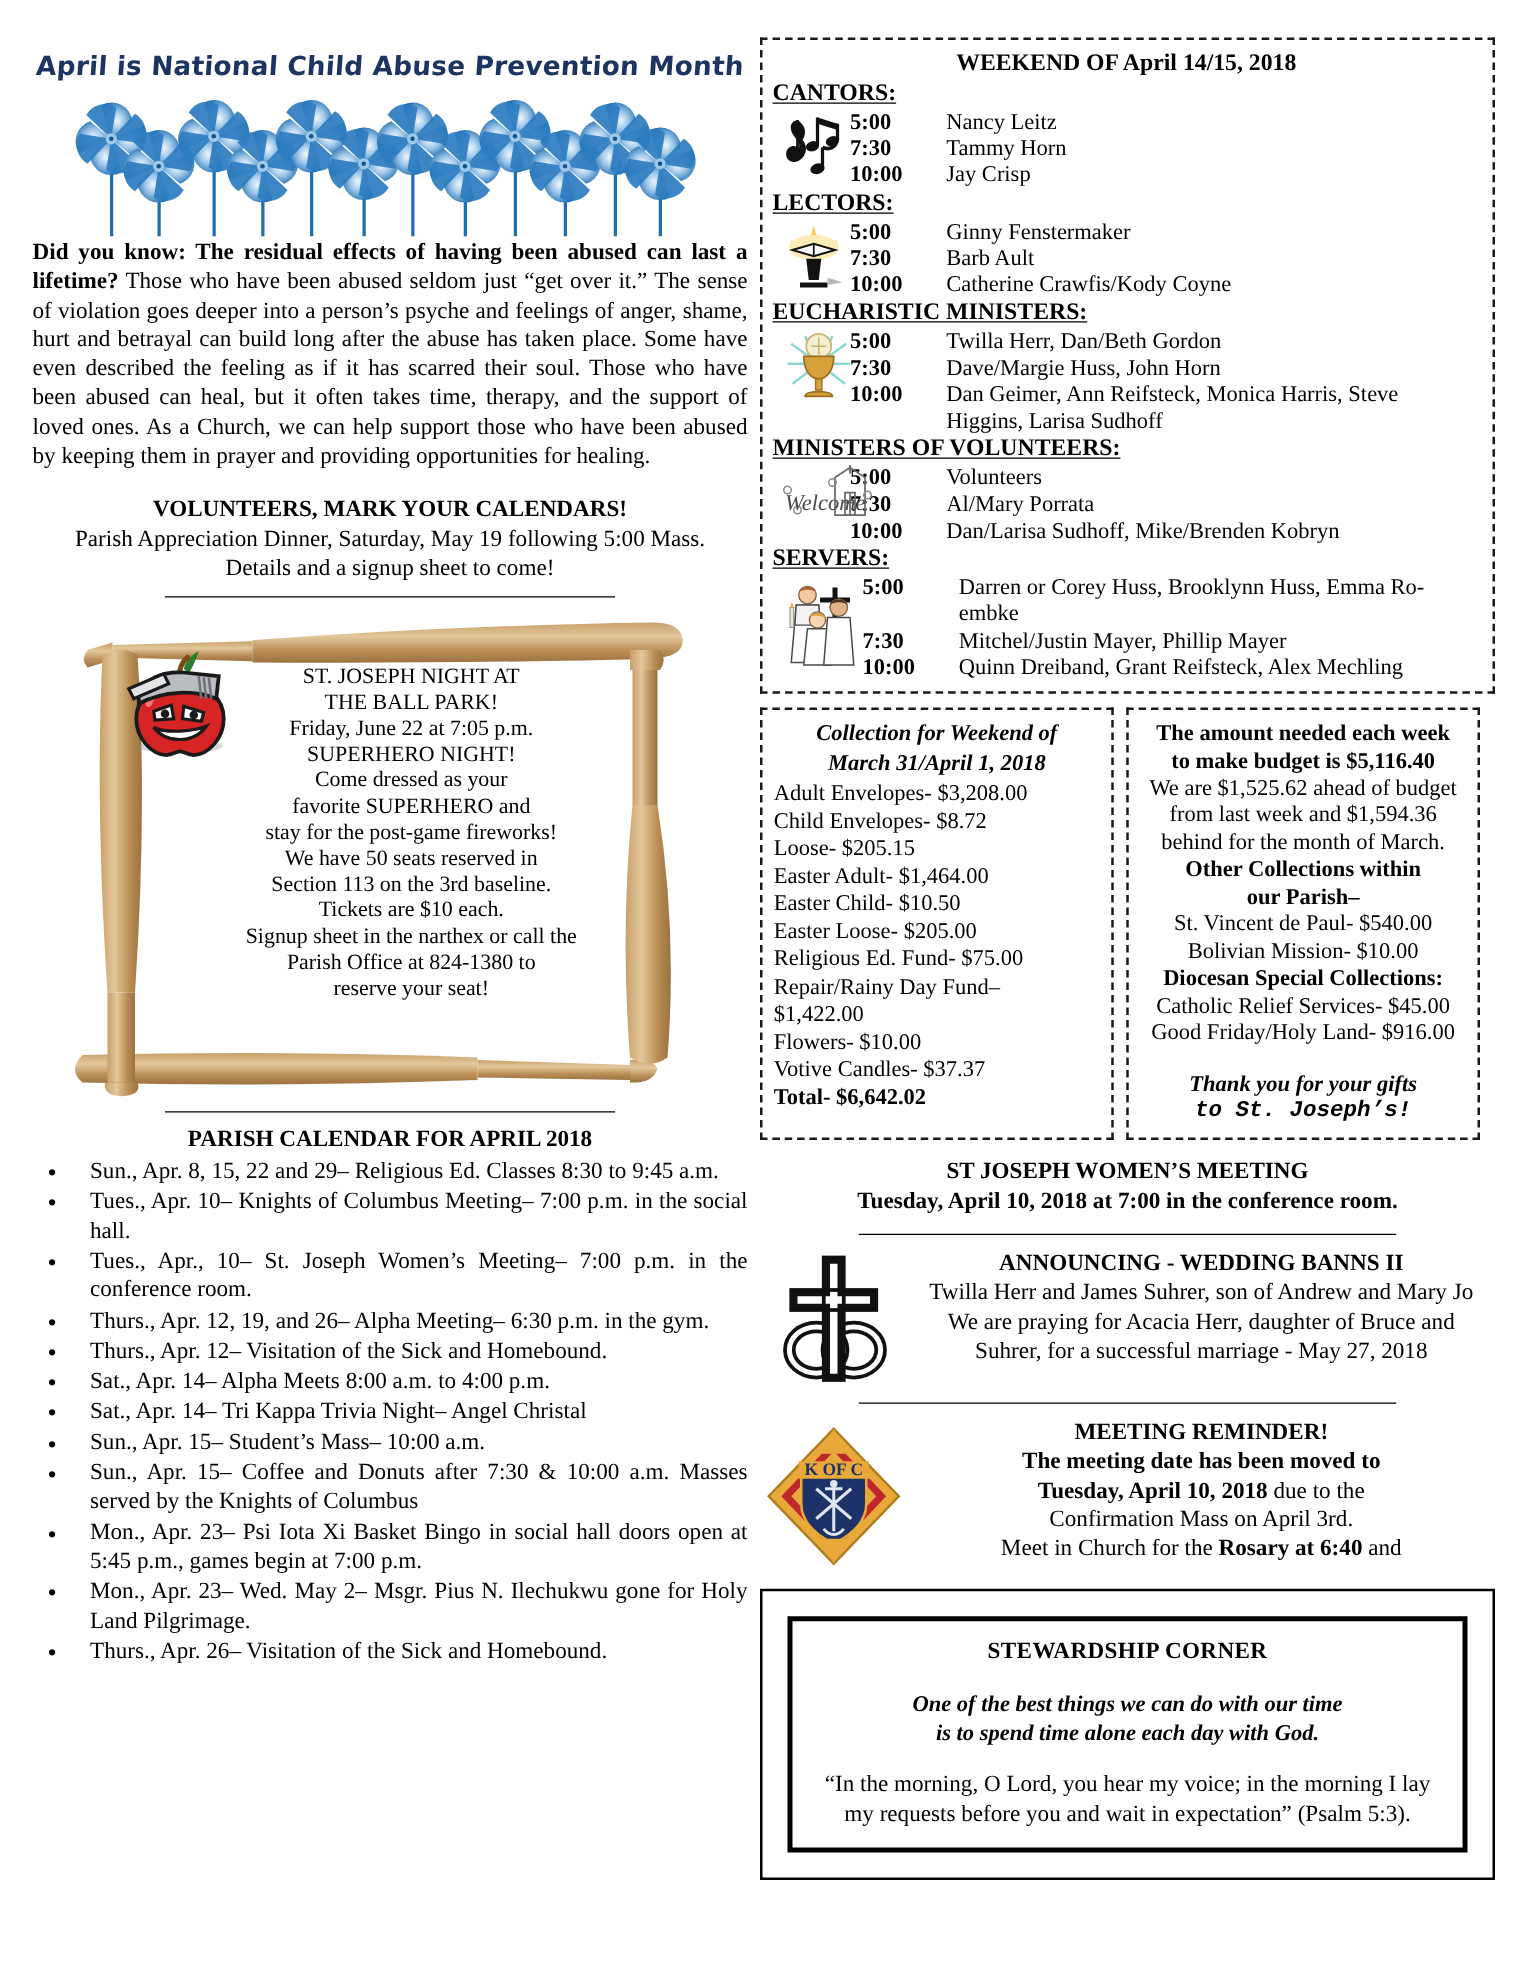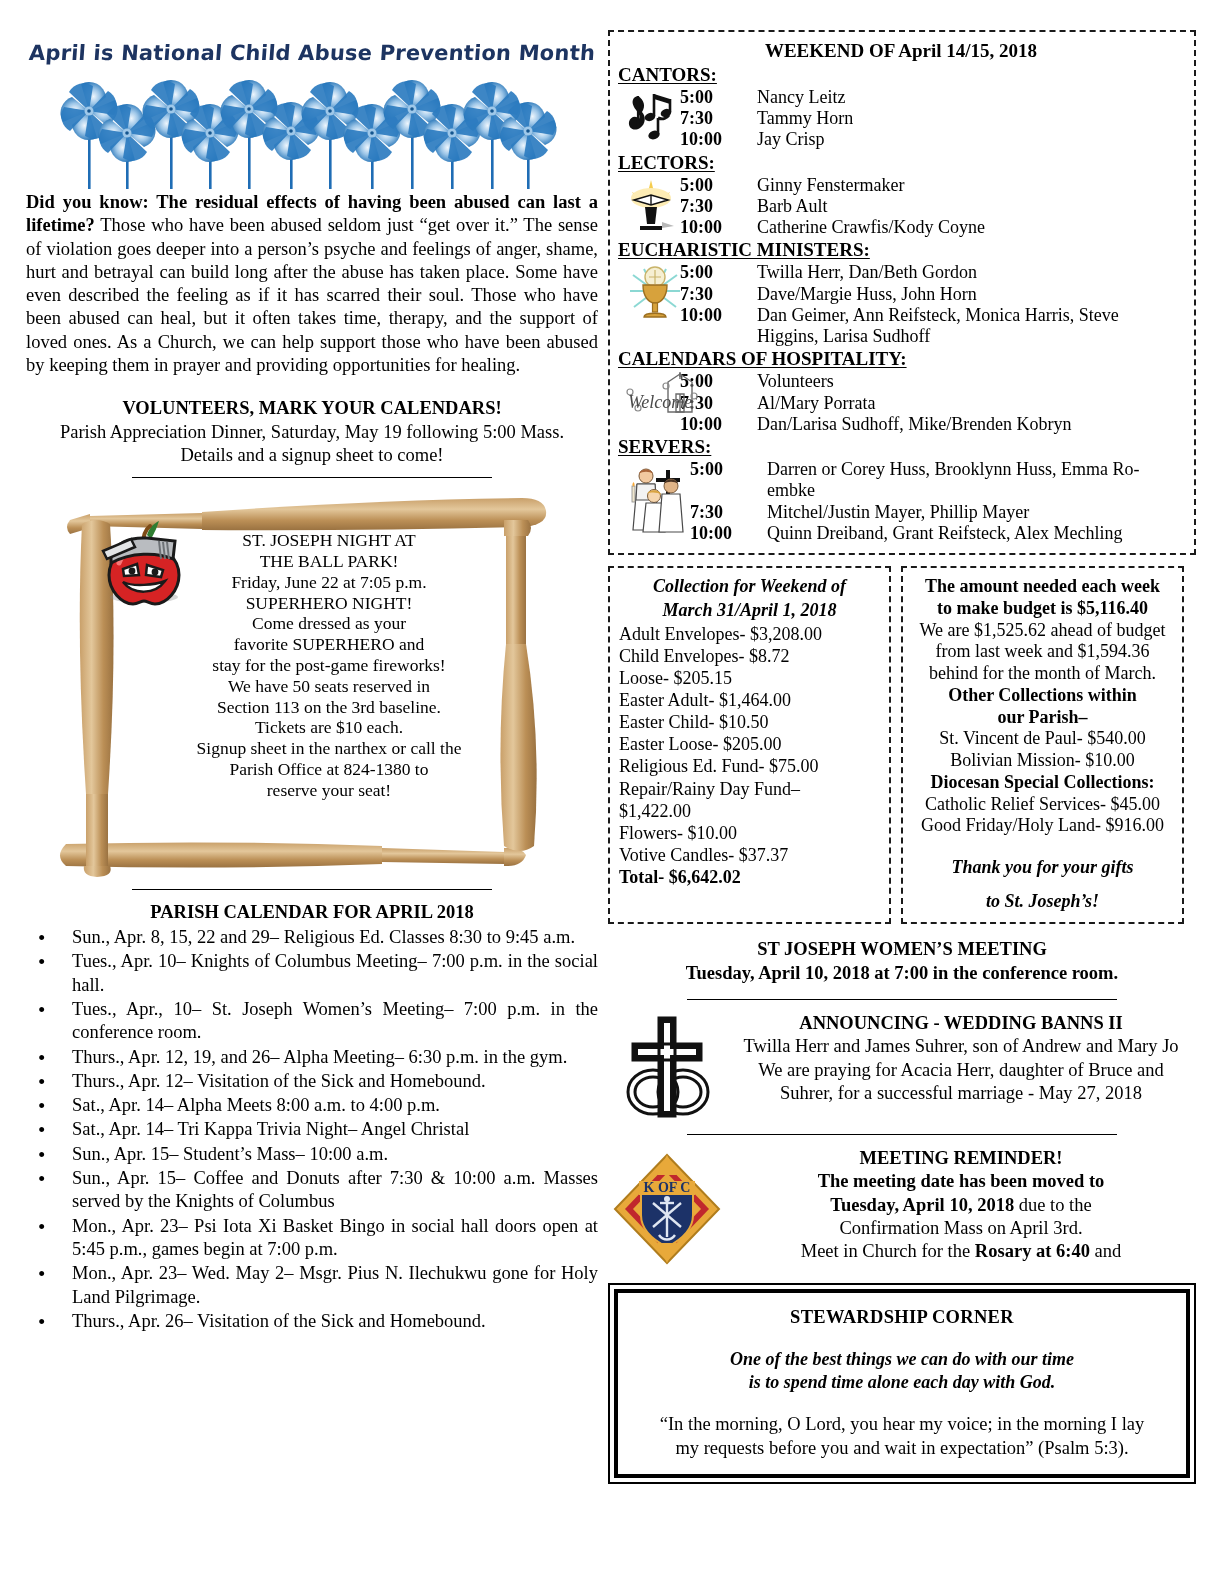--- a/index.html
+++ b/index.html
@@ -101,21 +101,21 @@
   .blk{margin-top:14px;}
   .b-title{text-align:center;font-weight:700;font-size:18.5px;line-height:1.26;}
   .b-line{text-align:center;font-size:18.5px;line-height:1.26;}
 
   .with-icon{display:flex;align-items:flex-start;}
   .with-icon .gfx{flex:none;width:118px;display:flex;justify-content:center;padding-top:4px;}
   .with-icon .txt{flex:1;}
 
   
   .stew-outer{
-    margin-top:16px;border:2px solid #000;padding:4px;background:#fff;
+    margin-top:16px;border:2px solid #000;padding:20px;background:#fff;
   }
   .stew-inner{border:4px solid #000;padding:14px 12px 14px 12px;}
   .stew-title{text-align:center;font-weight:700;font-size:18.5px;letter-spacing:.3px;}
   .stew-quote{text-align:center;font-weight:700;font-style:italic;font-size:18px;line-height:1.28;margin-top:20px;}
   .stew-psalm{text-align:center;font-size:18.5px;line-height:1.3;margin-top:18px;}
 </style>
 </head>
 <body>
 
 <div class="page">
@@ -399,21 +399,21 @@
             <span class="t">10:00</span>
             <span class="n">
               <span>Dan Geimer, Ann Reifsteck, Monica Harris, Steve</span>
               <span class="cont">Higgins, Larisa Sudhoff</span>
             </span>
           </div>
         </div>
       </div>
 
       <div class="grp">
-        <span class="grp-head">CALENDARS OF HOSPITALITY:</span>
+        <span class="grp-head">MINISTERS OF VOLUNTEERS:</span>
         <div class="ic" style="top:24px;left:4px;width:76px;">
           <svg width="76" height="48" viewBox="0 0 76 48">
             <g fill="none" stroke="#6b6b6b" stroke-width="1.4">
               <path d="M46,10 L58,2 L70,10 L70,40 L46,40 Z"></path>
               <path d="M58,2 L58,-2"></path>
               <path d="M54,22 L62,22 L62,40 L54,40 Z"></path>
               <path d="M58,22 L58,40 M54,30 L62,30"></path>
               <path d="M57,4 L59,4 M58,1 L58,7"></path>
             </g>
             <g fill="none" stroke="#8a8a8a" stroke-width="1.2">
@@ -513,21 +513,21 @@
         <div class="bud-line">from last week and $1,594.36</div>
         <div class="bud-line">behind for the month of March.</div>
         <div class="bud-line bold">Other Collections within</div>
         <div class="bud-line bold">our Parish–</div>
         <div class="bud-line">St. Vincent de Paul- $540.00</div>
         <div class="bud-line">Bolivian Mission- $10.00</div>
         <div class="bud-line bold">Diocesan Special Collections:</div>
         <div class="bud-line">Catholic Relief Services- $45.00</div>
         <div class="bud-line">Good Friday/Holy Land- $916.00</div>
         <div class="bud-thanks">Thank you for your gifts</div>
-        <div class="bud-thanks" style="margin-top:12px;">to St. Joseph’s!</div>
+        <div class="bud-thanks" style="margin-top:0;font-family:Liberation Mono, monospace;">to St. Joseph’s!</div>
       </div>
     </div>
 
     <div class="blk">
       <div class="b-title">ST JOSEPH WOMEN’S MEETING</div>
       <div class="b-title">Tuesday, April 10, 2018 at 7:00 in the conference room.</div>
     </div>
 
     <div class="rule-right"></div>
 

